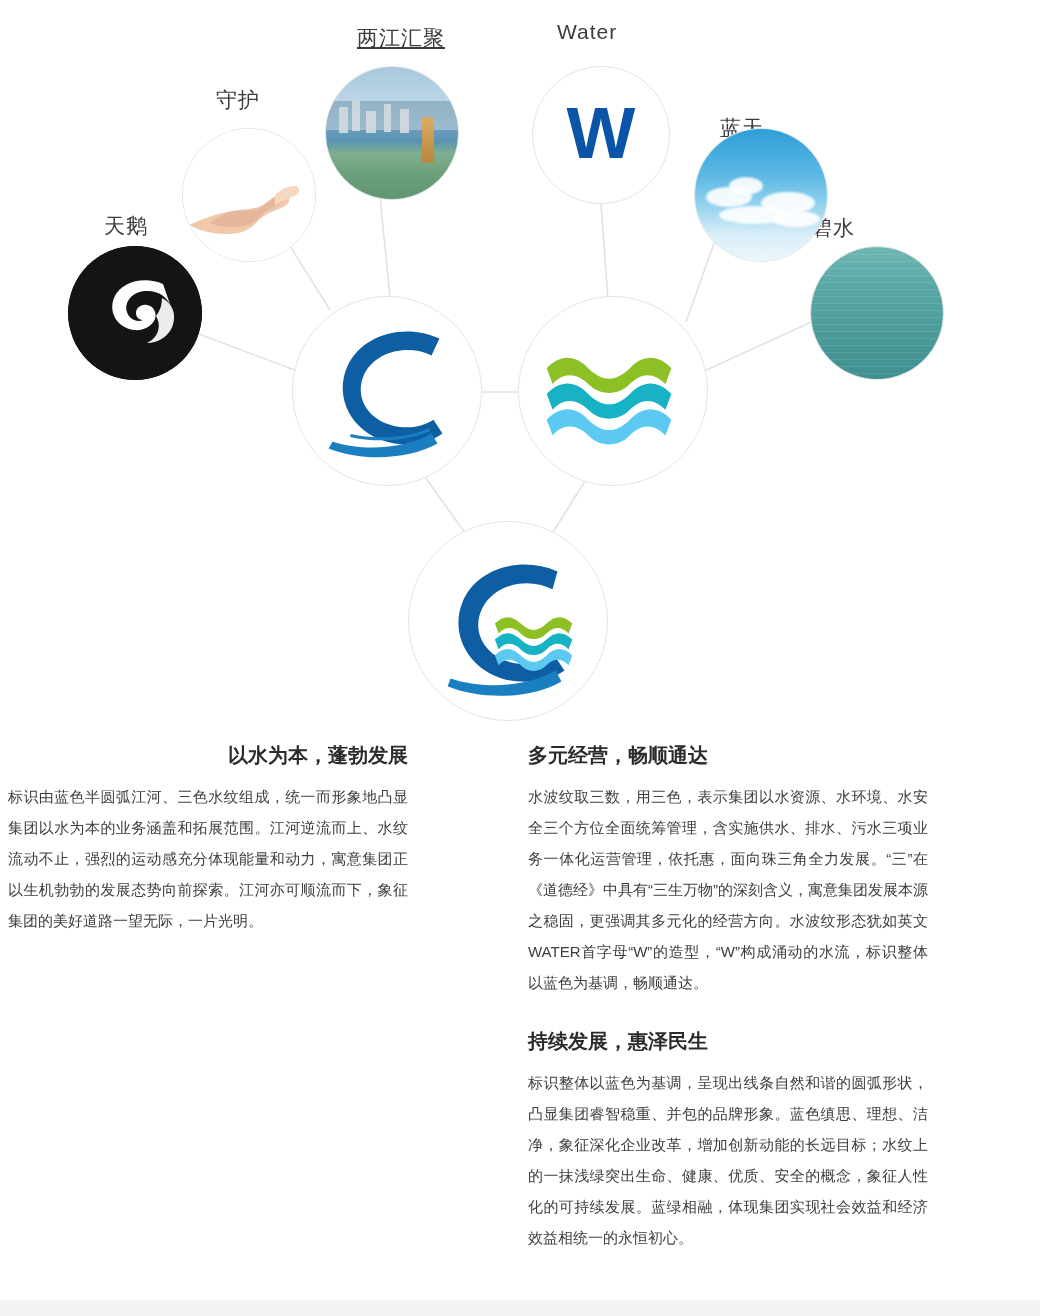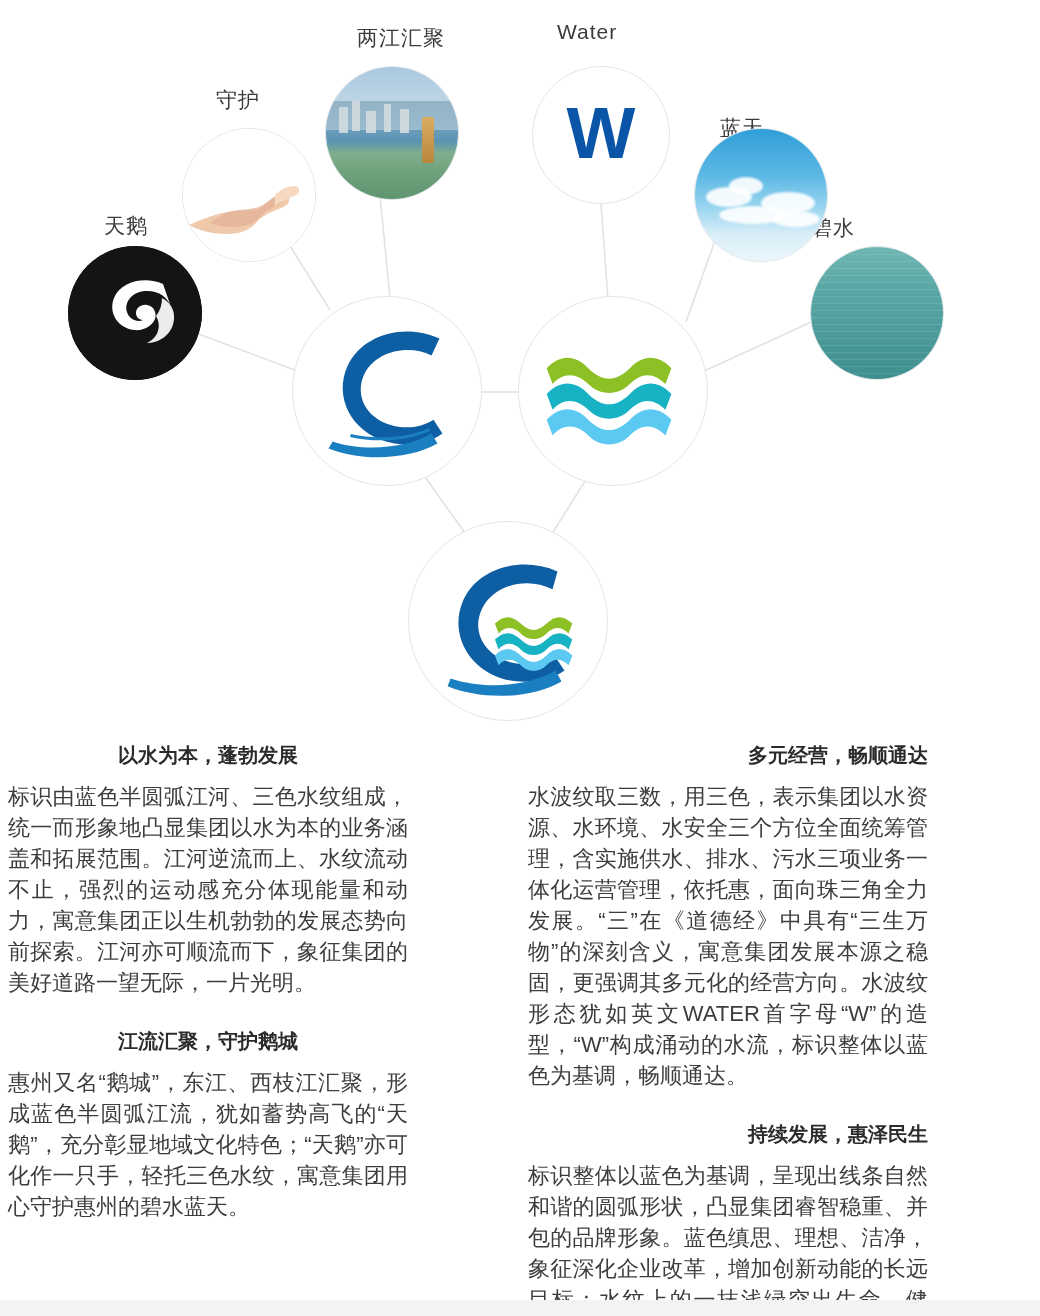--- a/index.html
+++ b/index.html
@@ -48,21 +48,21 @@
   #node-swan { left:68px;  top:246px; width:134px; height:134px; background:#111; border:none;}
   #node-hand { left:182px; top:128px; width:134px; height:134px; }
   #node-city { left:325px; top:66px;  width:134px; height:134px; }
   #node-w    { left:532px; top:66px;  width:138px; height:138px; }
   #node-sky  { left:694px; top:128px; width:134px; height:134px; }
   #node-sea  { left:810px; top:246px; width:134px; height:134px; }
 
   
   #lab-swan { left:104px; top:212px; }
   #lab-hand { left:216px; top:86px;text-align:right;  }
-  #lab-city { left:357px; top:24px;  }
+  #lab-city { left:357px; top:24px;text-decoration:underline;  }
   #lab-w    { left:557px; top:20px;text-align:center;  }
   #lab-sky  { left:720px; top:86px;margin-top:28px;  }
   #lab-sea  { left:811px; top:214px; }
   
   .city {
     width:100%; height:100%;
     background:
       linear-gradient(180deg,#a9c8dd 0%,#bcd6e6 26%, #9ec0d4 34%, #6f9ebb 46%, #5b93b4 56%, #7fae8c 66%, #6fa37d 78%, #5e9470 100%);
     position:relative;
   }
@@ -115,30 +115,30 @@
     gap:120px;
     padding:0 8px 0 8px;
   }
   .col { width:400px; }
   .blk { margin-bottom:30px; }
   .blk h3 {
     margin:0 0 12px 0;
     font-size:20px;
     font-weight:bold;
     color:#2b2b2b;
-    text-align:center;
+    text-align:right;
   }
   .blk p {
     margin:0;
-    font-size:22px;
+    font-size:15px;
     line-height:31px;
     color:#3d3d3d;
     text-align:justify;
   }
-  .col-right .blk h3 { text-align:right; }
+  .col-right .blk h3 { text-align:left; }
   #footbar{
     position:absolute;left:0;top:1300px;width:1040px;height:16px;background:#f3f3f3;
   }
 </style>
 </head>
 <body>
 
 <div id="diagram">
 
   <svg id="lines" viewBox="0 0 1040 740">
@@ -244,24 +244,20 @@
     </svg>
   </div>
 </div>
 
 <div id="textcols">
   <div class="col col-left">
     <div class="blk">
       <h3>以水为本，蓬勃发展</h3>
       <p>标识由蓝色半圆弧江河、三色水纹组成，统一而形象地凸显集团以水为本的业务涵盖和拓展范围。江河逆流而上、水纹流动不止，强烈的运动感充分体现能量和动力，寓意集团正以生机勃勃的发展态势向前探索。江河亦可顺流而下，象征集团的美好道路一望无际，一片光明。</p>
     </div>
-    <div class="blk">
-      <h3>江流汇聚，守护鹅城</h3>
-      <p>惠州又名“鹅城”，东江、西枝江汇聚，形成蓝色半圆弧江流，犹如蓄势高飞的“天鹅”，充分彰显地域文化特色；“天鹅”亦可化作一只手，轻托三色水纹，寓意集团用心守护惠州的碧水蓝天。</p>
-    </div>
   </div>
 
   <div class="col col-right">
     <div class="blk">
       <h3>多元经营，畅顺通达</h3>
       <p>水波纹取三数，用三色，表示集团以水资源、水环境、水安全三个方位全面统筹管理，含实施供水、排水、污水三项业务一体化运营管理，依托惠，面向珠三角全力发展。“三”在《道德经》中具有“三生万物”的深刻含义，寓意集团发展本源之稳固，更强调其多元化的经营方向。水波纹形态犹如英文WATER首字母“W”的造型，“W”构成涌动的水流，标识整体以蓝色为基调，畅顺通达。</p>
     </div>
     <div class="blk">
       <h3>持续发展，惠泽民生</h3>
       <p>标识整体以蓝色为基调，呈现出线条自然和谐的圆弧形状，凸显集团睿智稳重、并包的品牌形象。蓝色缜思、理想、洁净，象征深化企业改革，增加创新动能的长远目标；水纹上的一抹浅绿突出生命、健康、优质、安全的概念，象征人性化的可持续发展。蓝绿相融，体现集团实现社会效益和经济效益相统一的永恒初心。</p>

